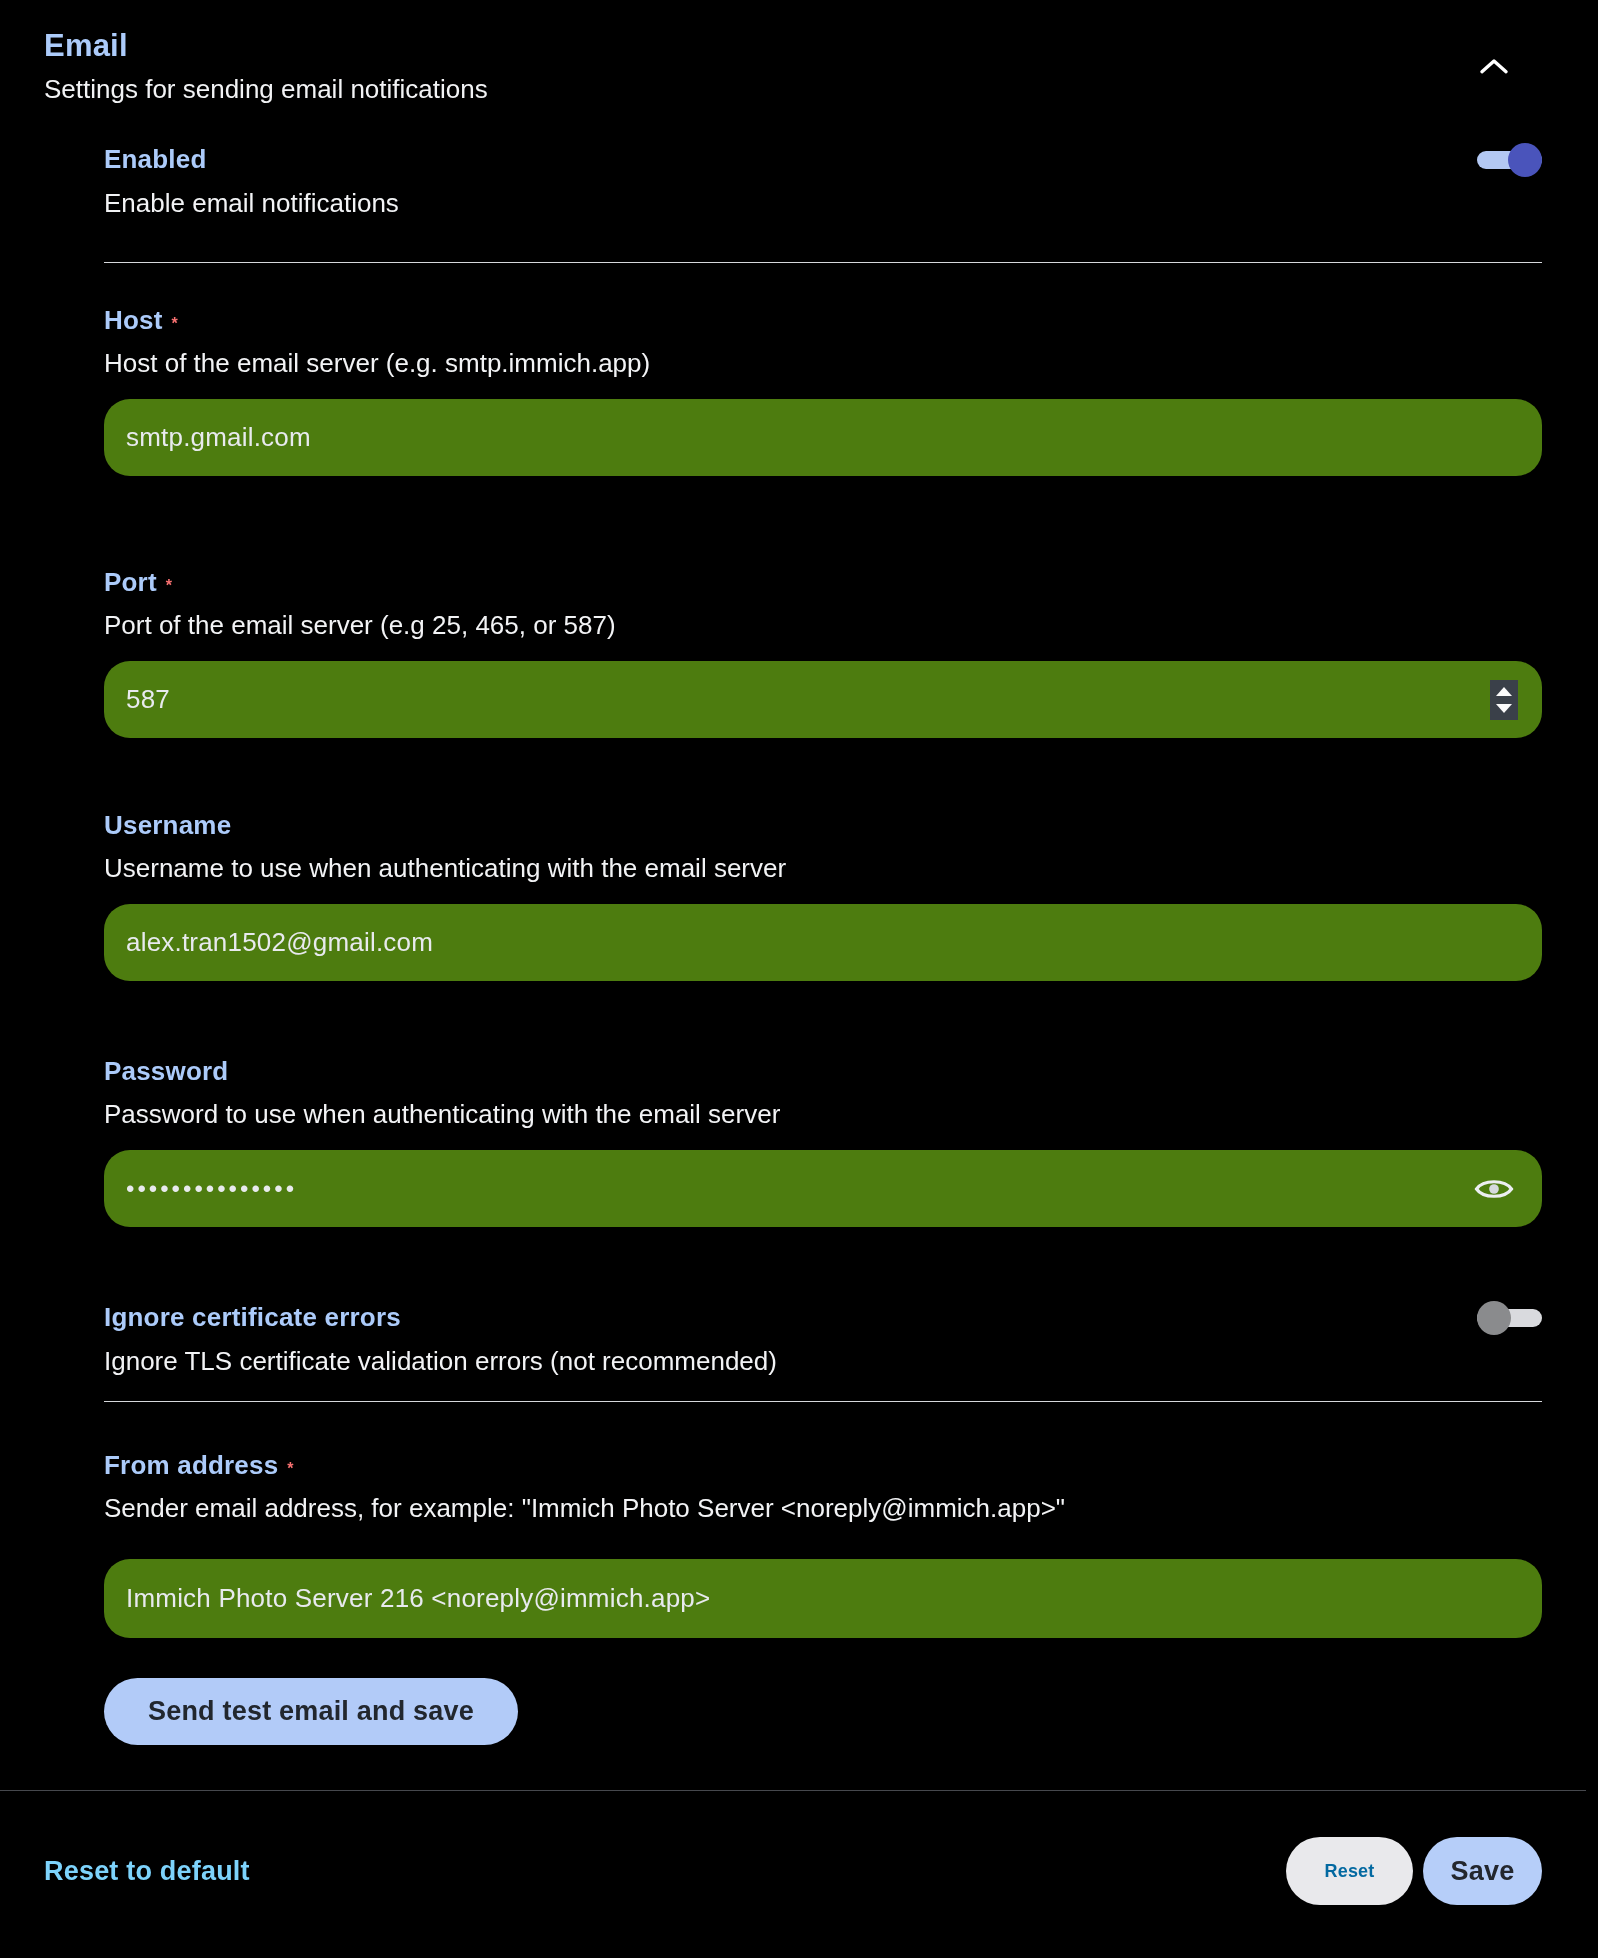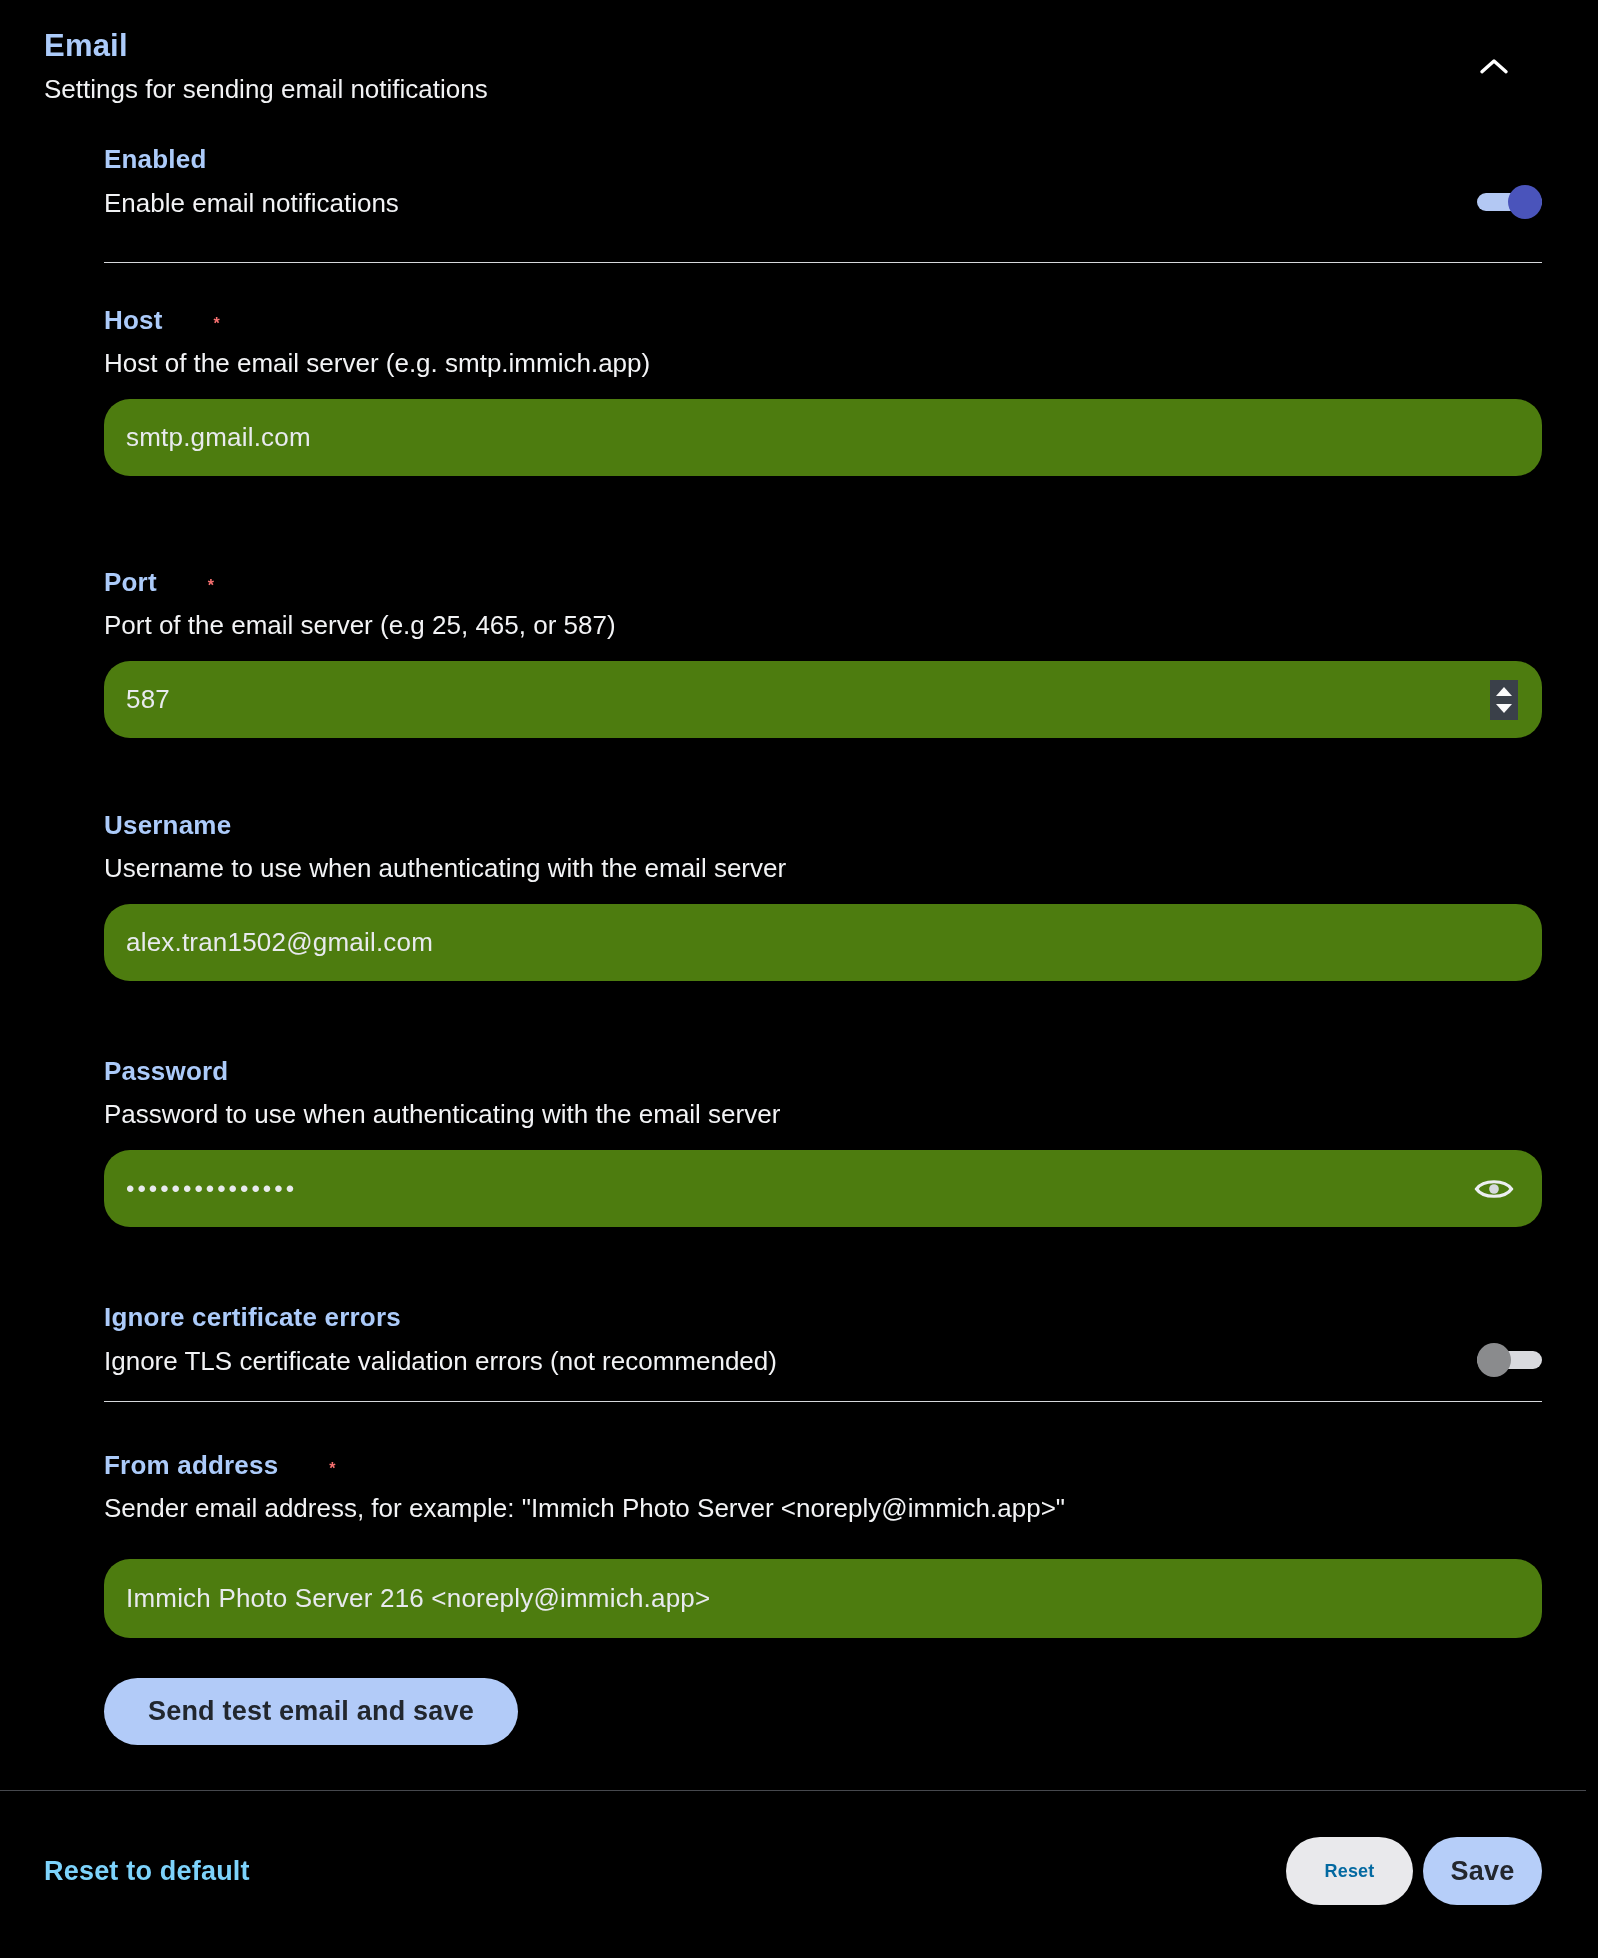--- a/index.html
+++ b/index.html
@@ -11,42 +11,42 @@
   
   .hdr { position:relative; }
   .hdr h1 { font-size:31px; font-weight:700; color:#accbfa; letter-spacing:.2px; line-height:36px; }
   .hdr .sub { margin-top:9px; font-size:26px; line-height:32px; color:#f2f3f5; font-weight:400; }
   .collapse-btn { position:absolute; top:18px; right:24px; width:48px; height:40px;
     background:transparent; border:none; display:flex; align-items:center; justify-content:center; cursor:pointer; }
 
   
   .content { margin-left:60px; width:1438px; }
 
-  .switch-row { display:flex; justify-content:space-between; align-items:flex-end; }
+  .switch-row { display:flex; justify-content:space-between; align-items:flex-start; }
   .switch-row.first { margin-top:38px; }
   .lbl { font-size:26px; line-height:32px; font-weight:700; color:#accbfa; letter-spacing:.2px; }
   .desc { margin-top:12px; font-size:26px; line-height:32px; color:#f2f3f5; font-weight:400; }
   .req { color:#f87171; font-weight:700; margin-left:9px; }
 
   .divider { border:none; border-top:1px solid #d6d8dc; height:0; }
   .divider.d1 { margin-top:43px; }
   .divider.d2 { margin-top:24px; }
   .divider.wide { border-top:1px solid #46484d; margin:45px -44px 0 -67px; }
 
   
   .toggle { position:relative; width:65px; height:34px; flex:0 0 auto; cursor:pointer; }
   .toggle .track { position:absolute; left:0; top:8px; width:65px; height:18px; border-radius:10px; }
   .toggle .knob  { position:absolute; top:0; width:34px; height:34px; border-radius:50%; }
   .toggle.on  .track { background:#b3c8f3; }
   .toggle.on  .knob  { right:0; background:#4a54bb; }
   .toggle.off .track { background:#d9dade; }
   .toggle.off .knob  { left:0; background:#8a8b8d; }
 
   
-  .group .lbl-row { display:flex; align-items:baseline;gap:42px; }
+  .group .lbl-row { display:flex; align-items:baseline; }
   .g-host  { margin-top:41px; }
   .g-port  { margin-top:90px; }
   .g-user  { margin-top:71px; }
   .g-pass  { margin-top:74px; }
   .g-from  { margin-top:47px; }
   .group .desc { margin-top:11px; }
   .input-wrap { position:relative; margin-top:20px; }
   .tin { width:100%; height:77px; background:#4d7c0f; border:none; outline:none;
     border-radius:26px; color:#e8eaee; font-size:26px; padding:0 70px 0 22px;
     font-family:"Liberation Sans", sans-serif; letter-spacing:.2px; }

